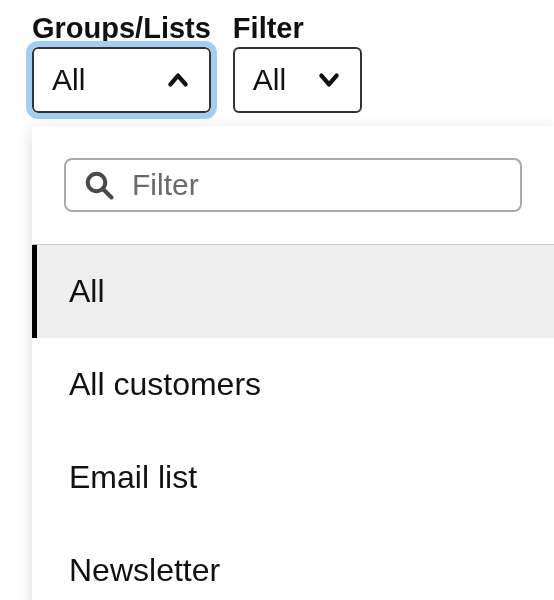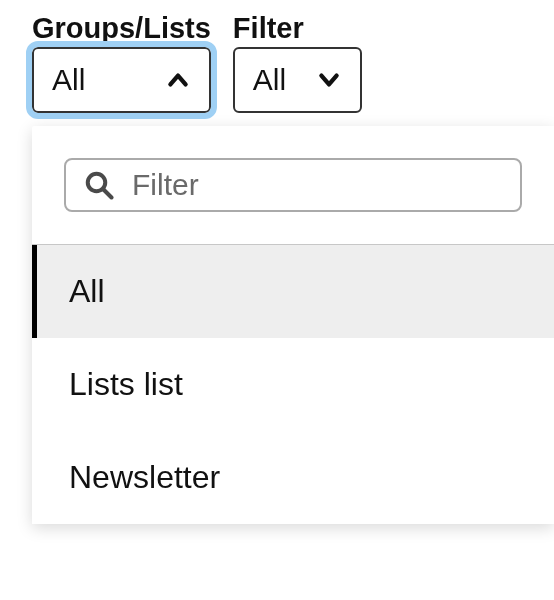--- a/index.html
+++ b/index.html
@@ -149,19 +149,22 @@
           <line x1="15.2" y1="15.2" x2="22" y2="22" stroke-linecap="round"></line>
         </svg>
       <input class="search-input" type="text" placeholder="Filter" style="">
     </div>
   </div>
   <div class="options">
     <div class="option selected">
       <span>All</span>
     </div>
     <div class="option">
-      <span>Lists list</span>
+      <span>All customers</span>
+    </div>
+    <div class="option">
+      <span>Email list</span>
     </div>
     <div class="option">
       <span>Newsletter</span>
     </div>
   </div>
 </div>
 
 </body></html>

